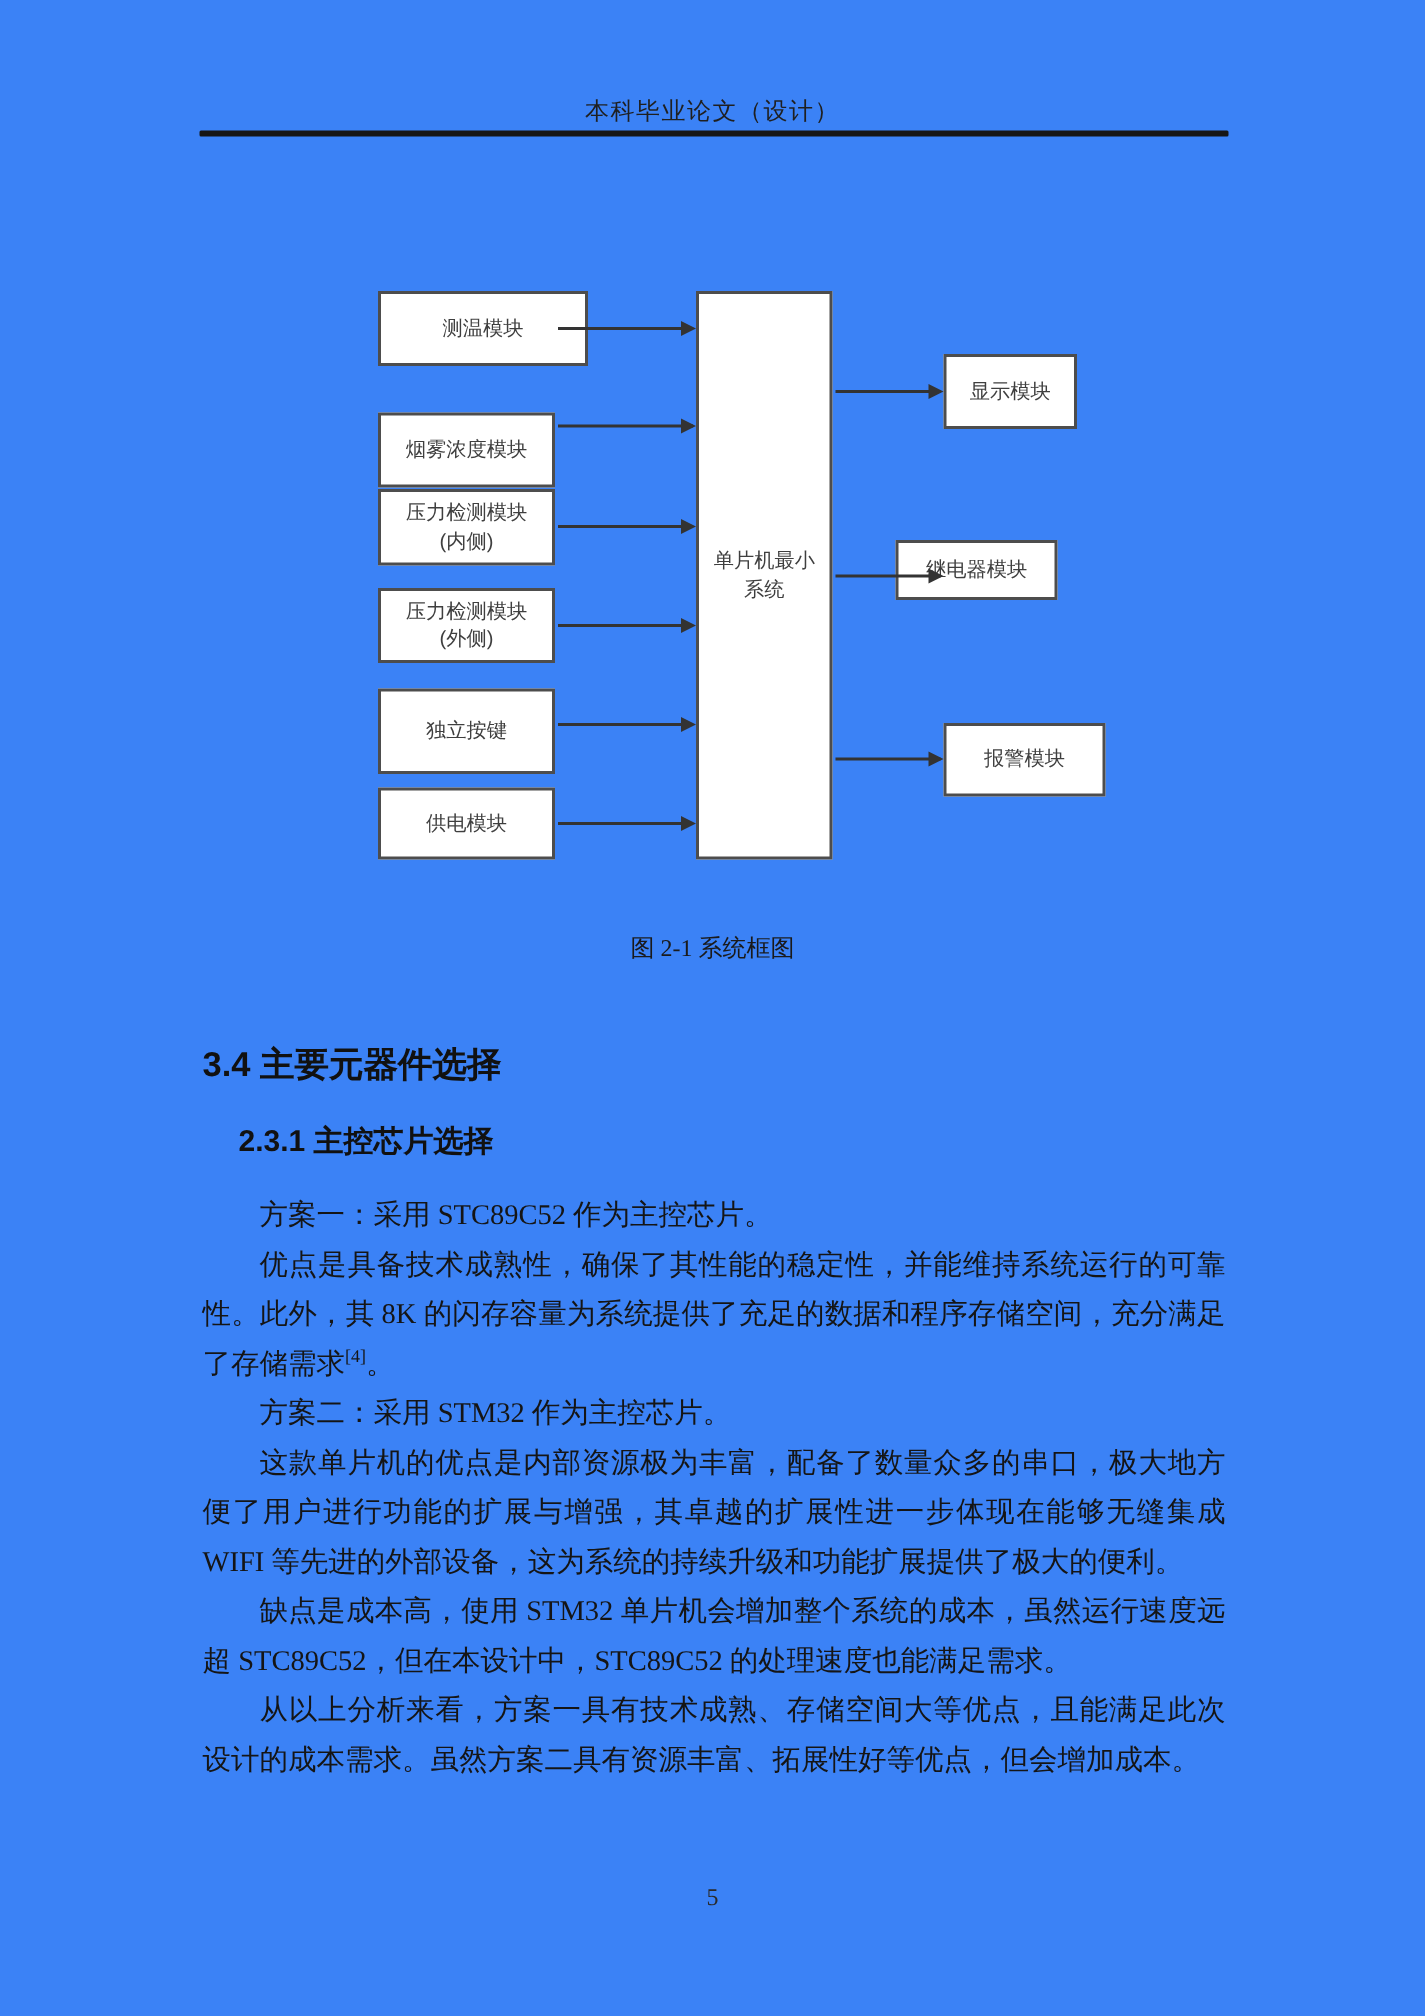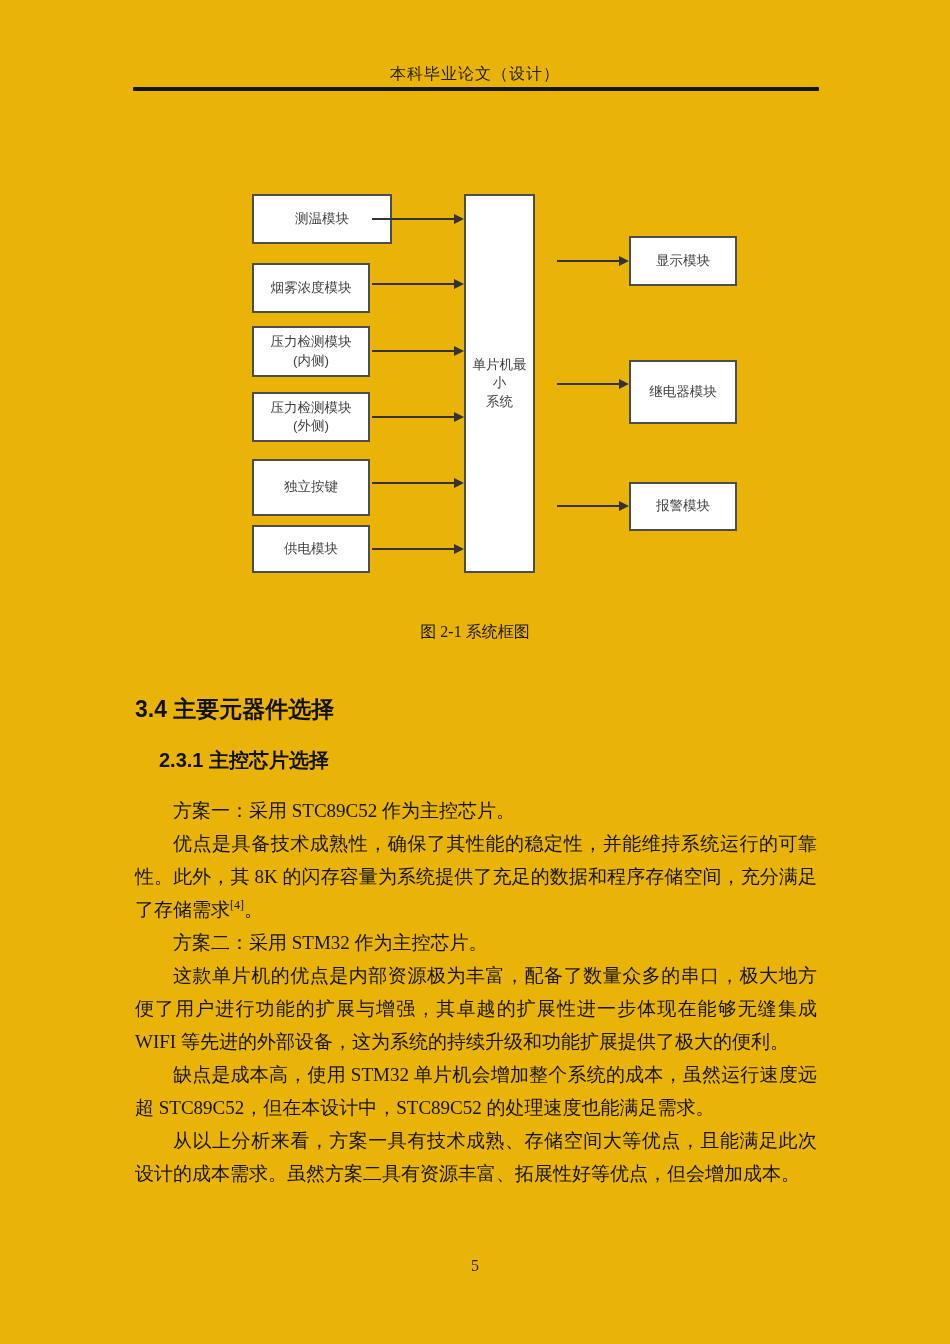--- a/index.html
+++ b/index.html
@@ -3,21 +3,21 @@
 <meta charset="utf-8">
 <style>
   * { margin: 0; padding: 0; box-sizing: border-box; }
   html, body { background: #ffffff; }
   body { font-family: "Liberation Serif", serif; }
 
   .page {
     position: relative;
     width: 950px;
     height: 1344px;
-    background: #eab308;
+    background: #3b82f6;
     overflow: hidden;
     color: #1a1a1a;
     padding-left: 41px;
   }
 
   
   .header-title {
     position: absolute;
     top: 64px; left: 0;
     width: 100%;
@@ -136,33 +136,33 @@
 <body>
 
 <div class="page">
 
   <div class="header-title">本科毕业论文（设计）</div>
   <div class="header-rule"></div>
 
   <div class="diagram">
 
     <div class="dbox" style="left:252px; top:194px; width:140px; height:50px;">测温模块</div>
-    <div class="dbox" style="left:252px; top:263px; width:118px; height:50px;">烟雾浓度模块</div>
+    <div class="dbox" style="left:252px; top:275px; width:118px; height:50px;">烟雾浓度模块</div>
     <div class="dbox" style="left:252px; top:326px; width:118px; height:51px;">压力检测模块
 (内侧)</div>
     <div class="dbox" style="left:252px; top:392px; width:118px; height:50px;">压力检测模块
 (外侧)</div>
     <div class="dbox" style="left:252px; top:459px; width:118px; height:57px;">独立按键</div>
     <div class="dbox" style="left:252px; top:525px; width:118px; height:48px;">供电模块</div>
 
-    <div class="dbox" style="left:464px; top:194px; width:71px; height:379px;">单片机最小
+    <div class="dbox" style="left:464px; top:194px; width:91px; height:379px;">单片机最小
 系统</div>
 
-    <div class="dbox" style="left:629px; top:236px; width:108px; height:50px;">显示模块</div>
-    <div class="dbox" style="left:629px; top:360px; width:108px; height:64px;">继电器模块</div>
+    <div class="dbox" style="left:629px; top:236px; width:89px; height:50px;">显示模块</div>
+    <div class="dbox" style="left:597px; top:360px; width:108px; height:40px;">继电器模块</div>
     <div class="dbox" style="left:629px; top:482px; width:108px; height:49px;">报警模块</div>
 
     <div class="arrow" style="left:372px; top:218px; width:90px;"></div>
     <div class="arrow" style="left:372px; top:283px; width:90px;"></div>
     <div class="arrow" style="left:372px; top:350px; width:90px;"></div>
     <div class="arrow" style="left:372px; top:416px; width:90px;"></div>
     <div class="arrow" style="left:372px; top:482px; width:90px;"></div>
     <div class="arrow" style="left:372px; top:548px; width:90px;"></div>
 
     <div class="arrow" style="left:557px; top:260px; width:70px;"></div>

